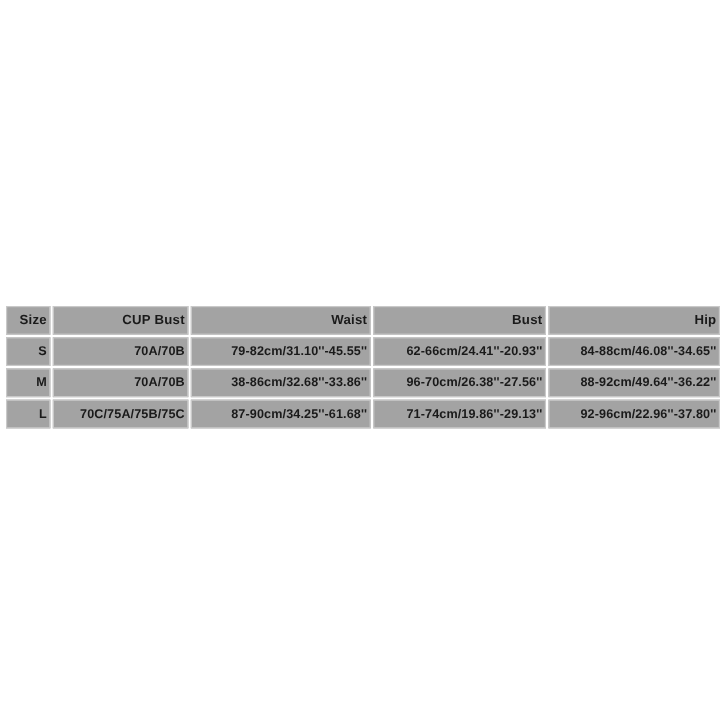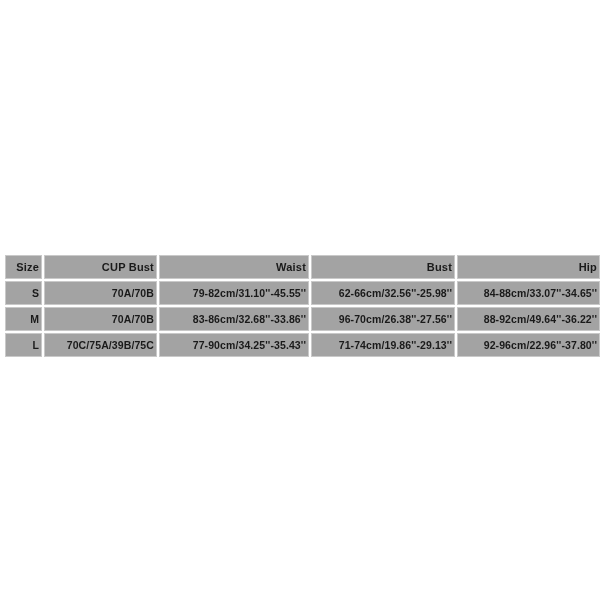--- a/index.html
+++ b/index.html
@@ -88,32 +88,32 @@
         <th>Waist</th>
         <th>Bust</th>
         <th>Hip</th>
       </tr>
     </thead>
     <tbody>
       <tr>
         <td class="cell-size">S</td>
         <td class="cell-cup">70A/70B</td>
         <td>79-82cm/31.10''-45.55''</td>
-        <td>62-66cm/32.56''-25.98''</td>
-        <td>84-88cm/33.07''-34.65''</td>
+        <td>62-66cm/24.41''-20.93''</td>
+        <td>84-88cm/46.08''-34.65''</td>
       </tr>
       <tr>
         <td class="cell-size">M</td>
         <td class="cell-cup">70A/70B</td>
-        <td>83-86cm/32.68''-33.86''</td>
+        <td>38-86cm/32.68''-33.86''</td>
         <td>96-70cm/26.38''-27.56''</td>
         <td>88-92cm/49.64''-36.22''</td>
       </tr>
       <tr>
         <td class="cell-size">L</td>
-        <td class="cell-cup">70C/75A/39B/75C</td>
-        <td>77-90cm/34.25''-35.43''</td>
+        <td class="cell-cup">70C/75A/75B/75C</td>
+        <td>87-90cm/34.25''-61.68''</td>
         <td>71-74cm/19.86''-29.13''</td>
         <td>92-96cm/22.96''-37.80''</td>
       </tr>
     </tbody>
   </table>
 </div>
 
 </body></html>

